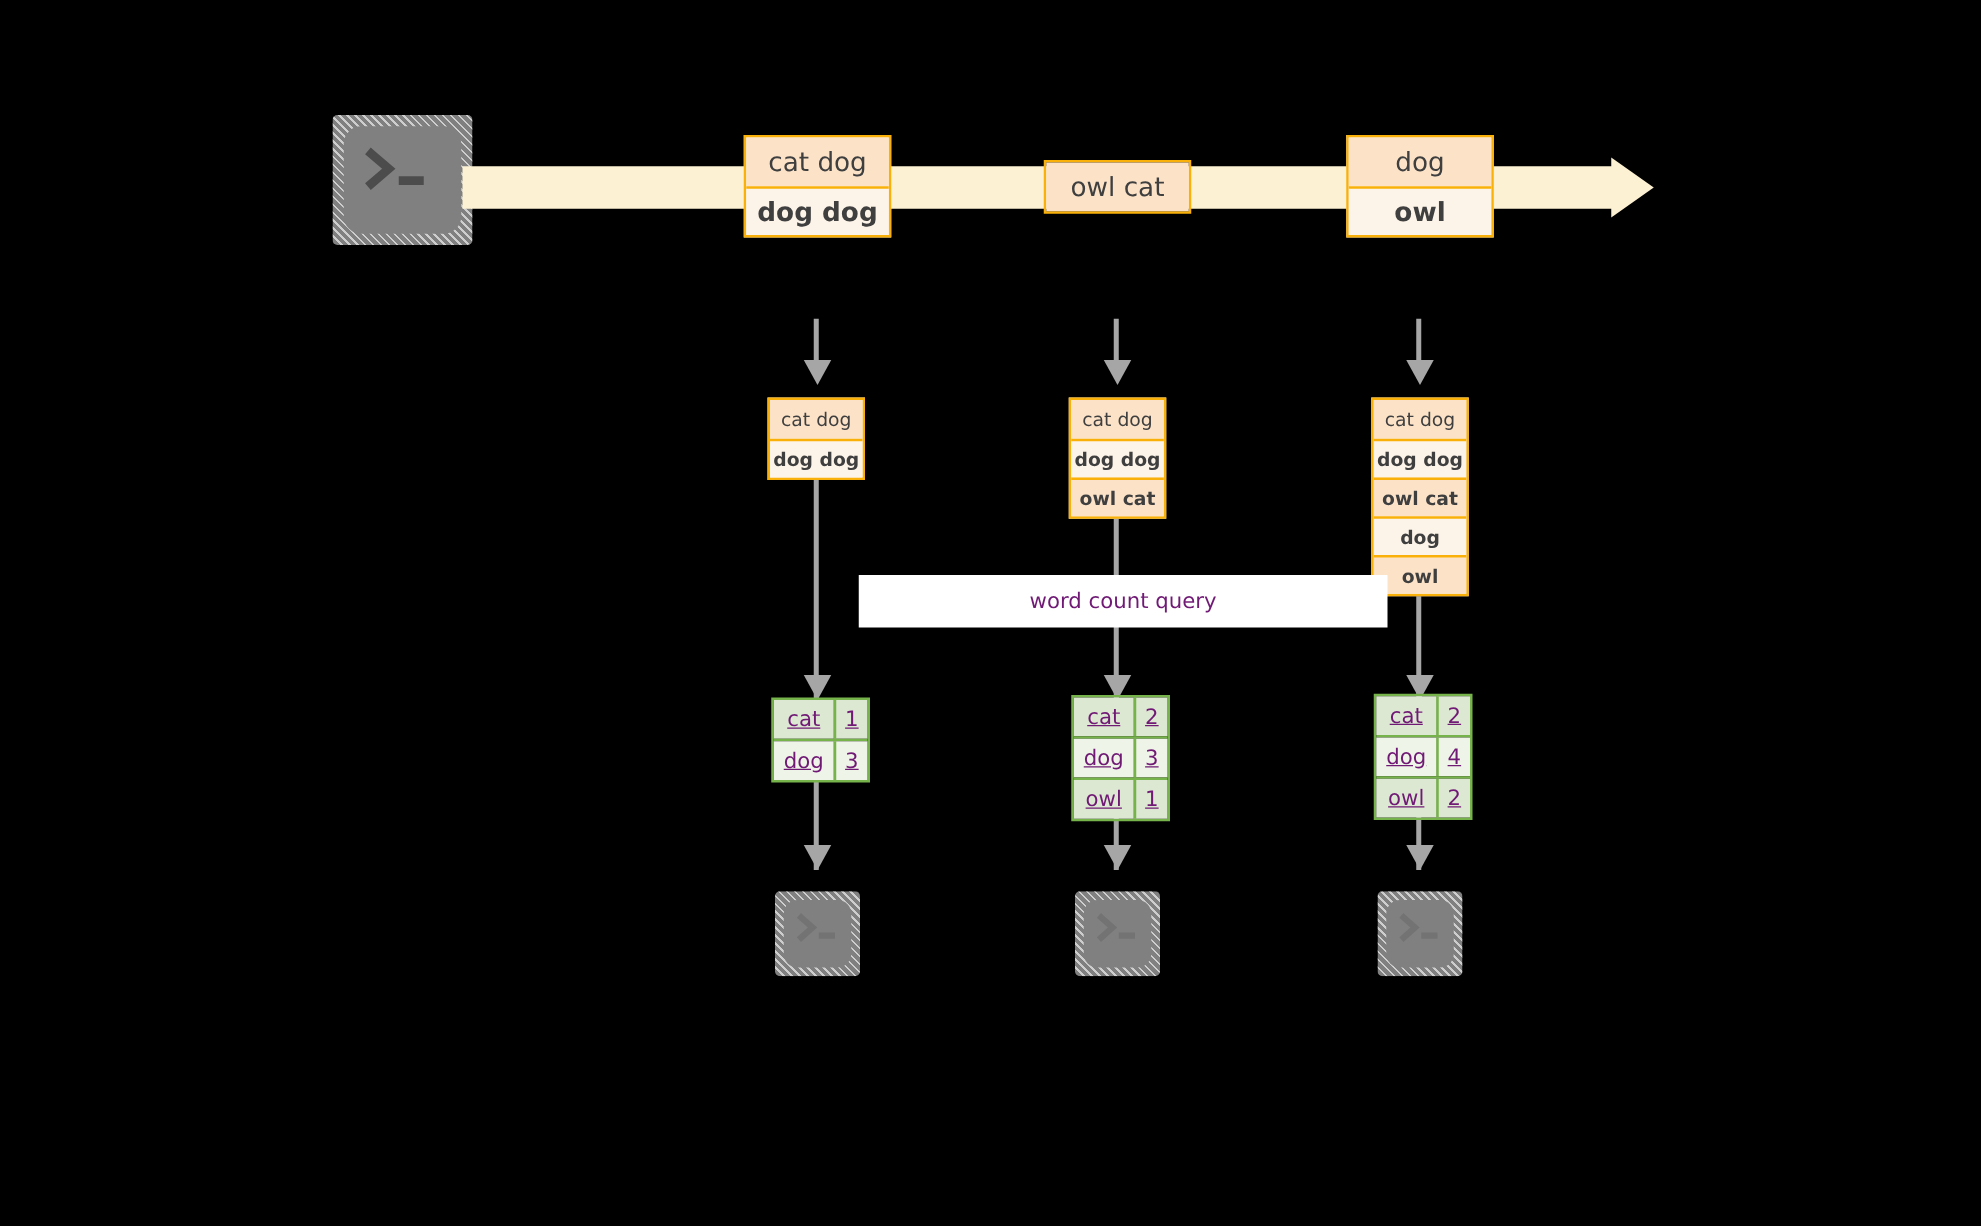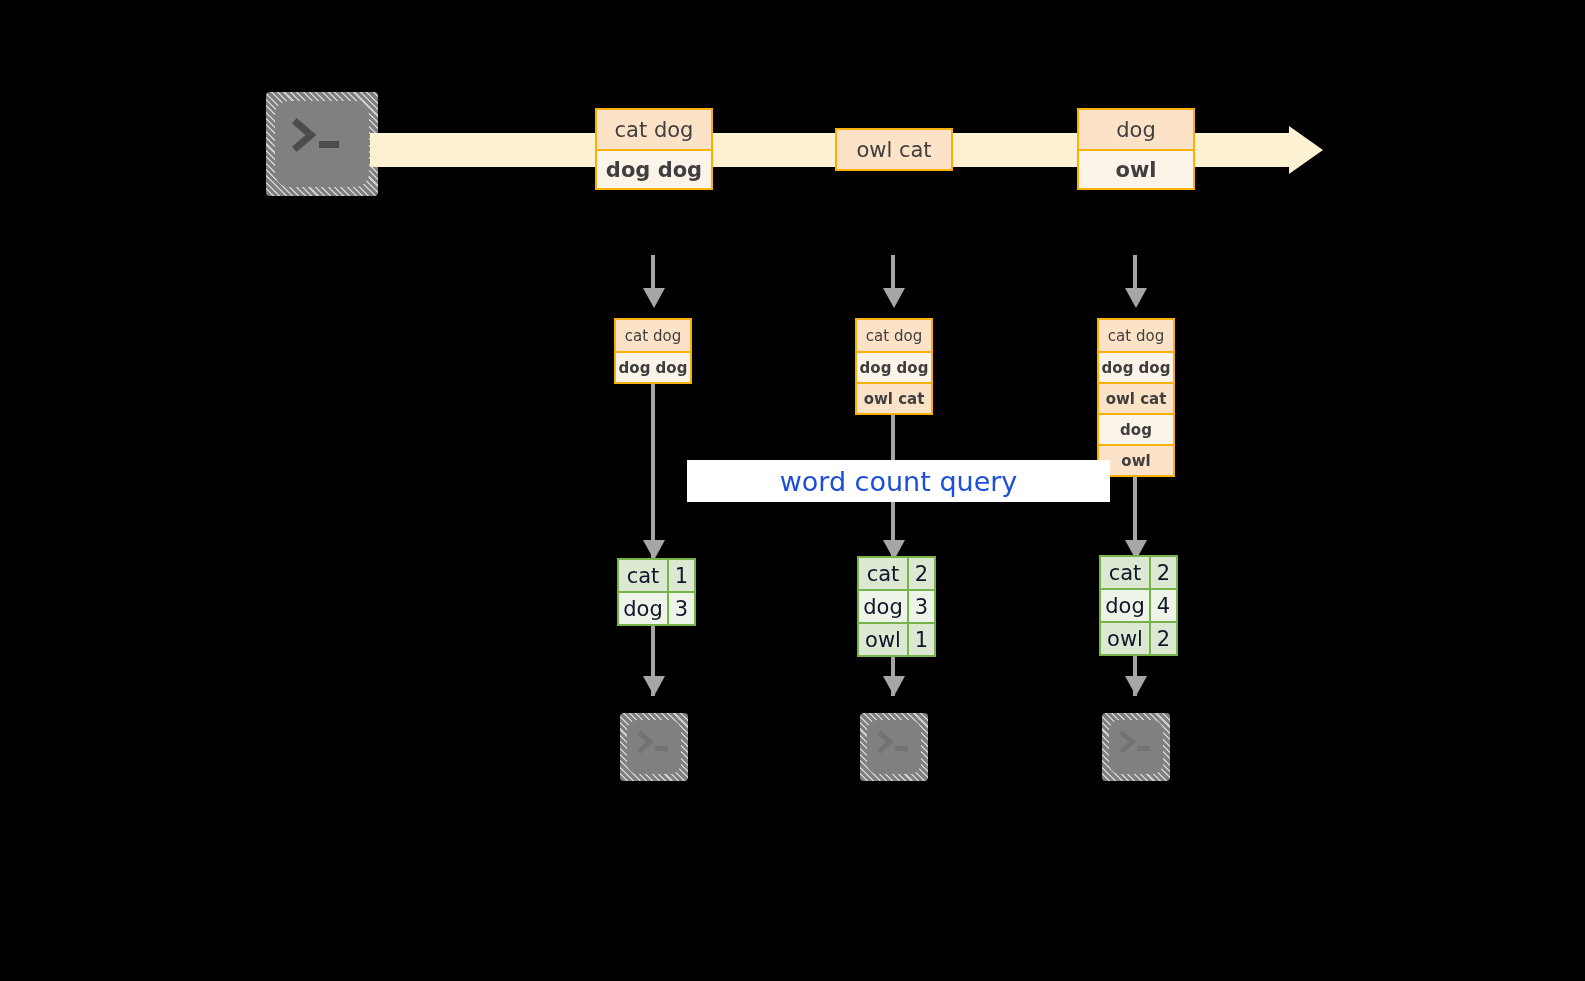--- a/index.html
+++ b/index.html
@@ -101,22 +101,23 @@
   .tbl .trow {
     display: flex;
     height: 31px;
   }
   .tbl .trow + .trow { border-top: 2px solid #77b34b; }
   .tbl .tcell {
     box-sizing: border-box;
     display: flex;
     align-items: center;
     justify-content: center;
-    font-size: 21px;
-    color: #0f172a;
+    font-size: 17px;
+    color: #701a75;
+    text-decoration: underline;
   }
   .tbl .tcell.word  { width: 48px; }
   .tbl .tcell.count { width: 27px; border-left: 2px solid #77b34b; }
   .tbl .trow.dark  .tcell { background: #dde8d3; }
   .tbl .trow.light .tcell { background: #eff4e9; }
 
   
   .vline {
     position: absolute;
     width: 4px;
@@ -138,22 +139,22 @@
     z-index: 3;
   }
 
   
   .query-label {
     position: absolute;
     background: #ffffff;
     display: flex;
     align-items: center;
     justify-content: center;
-    font-size: 27px;
-    color: #1d4ed8;
+    font-size: 17px;
+    color: #701a75;
     white-space: nowrap;
     z-index: 8;
   }
 </style>
 </head>
 <body>
 
 <div class="console" style="left:266px; top:92px; width:112px; height:104px;">
   <div class="inner">
     <svg class="glyph" viewBox="0 0 94 86">

